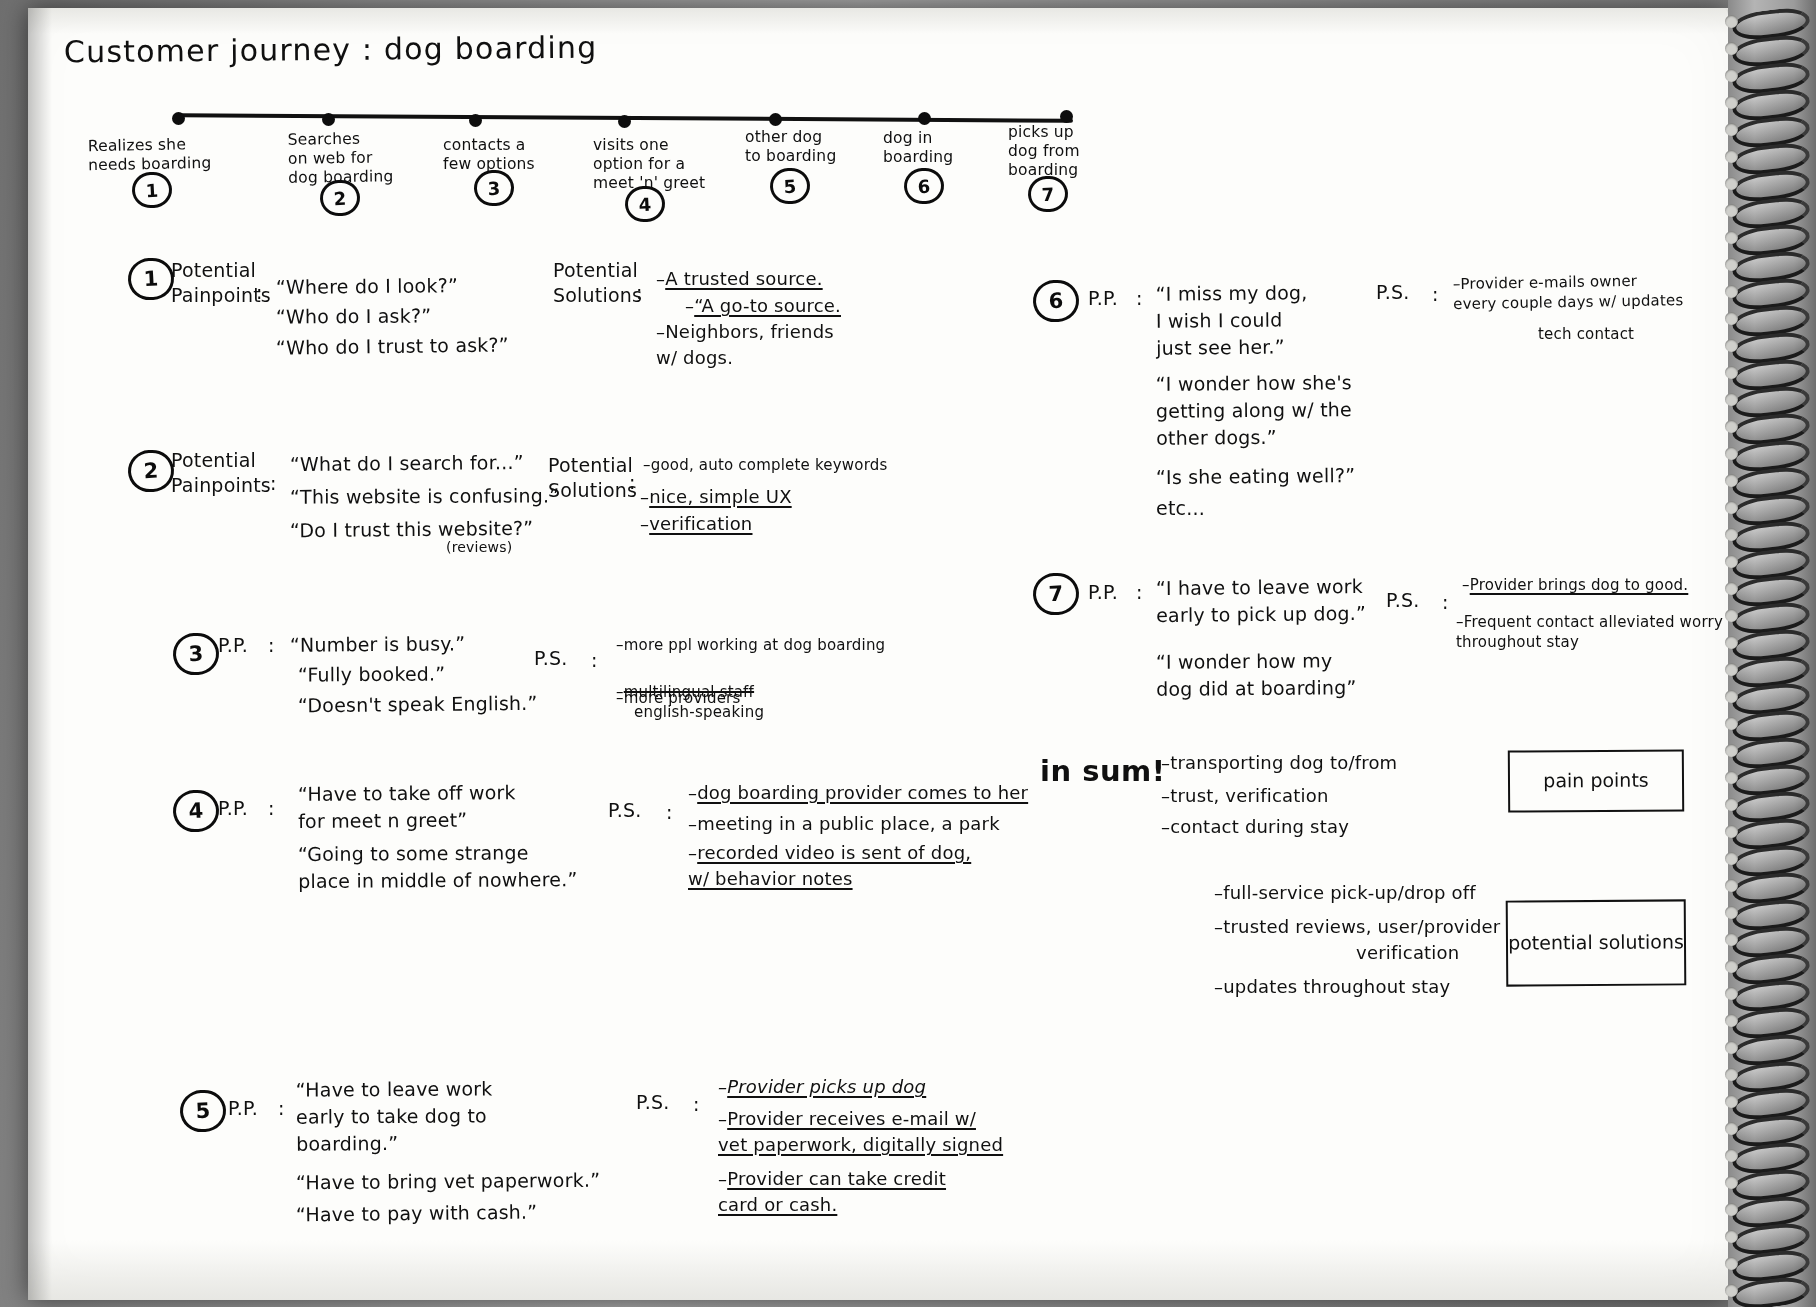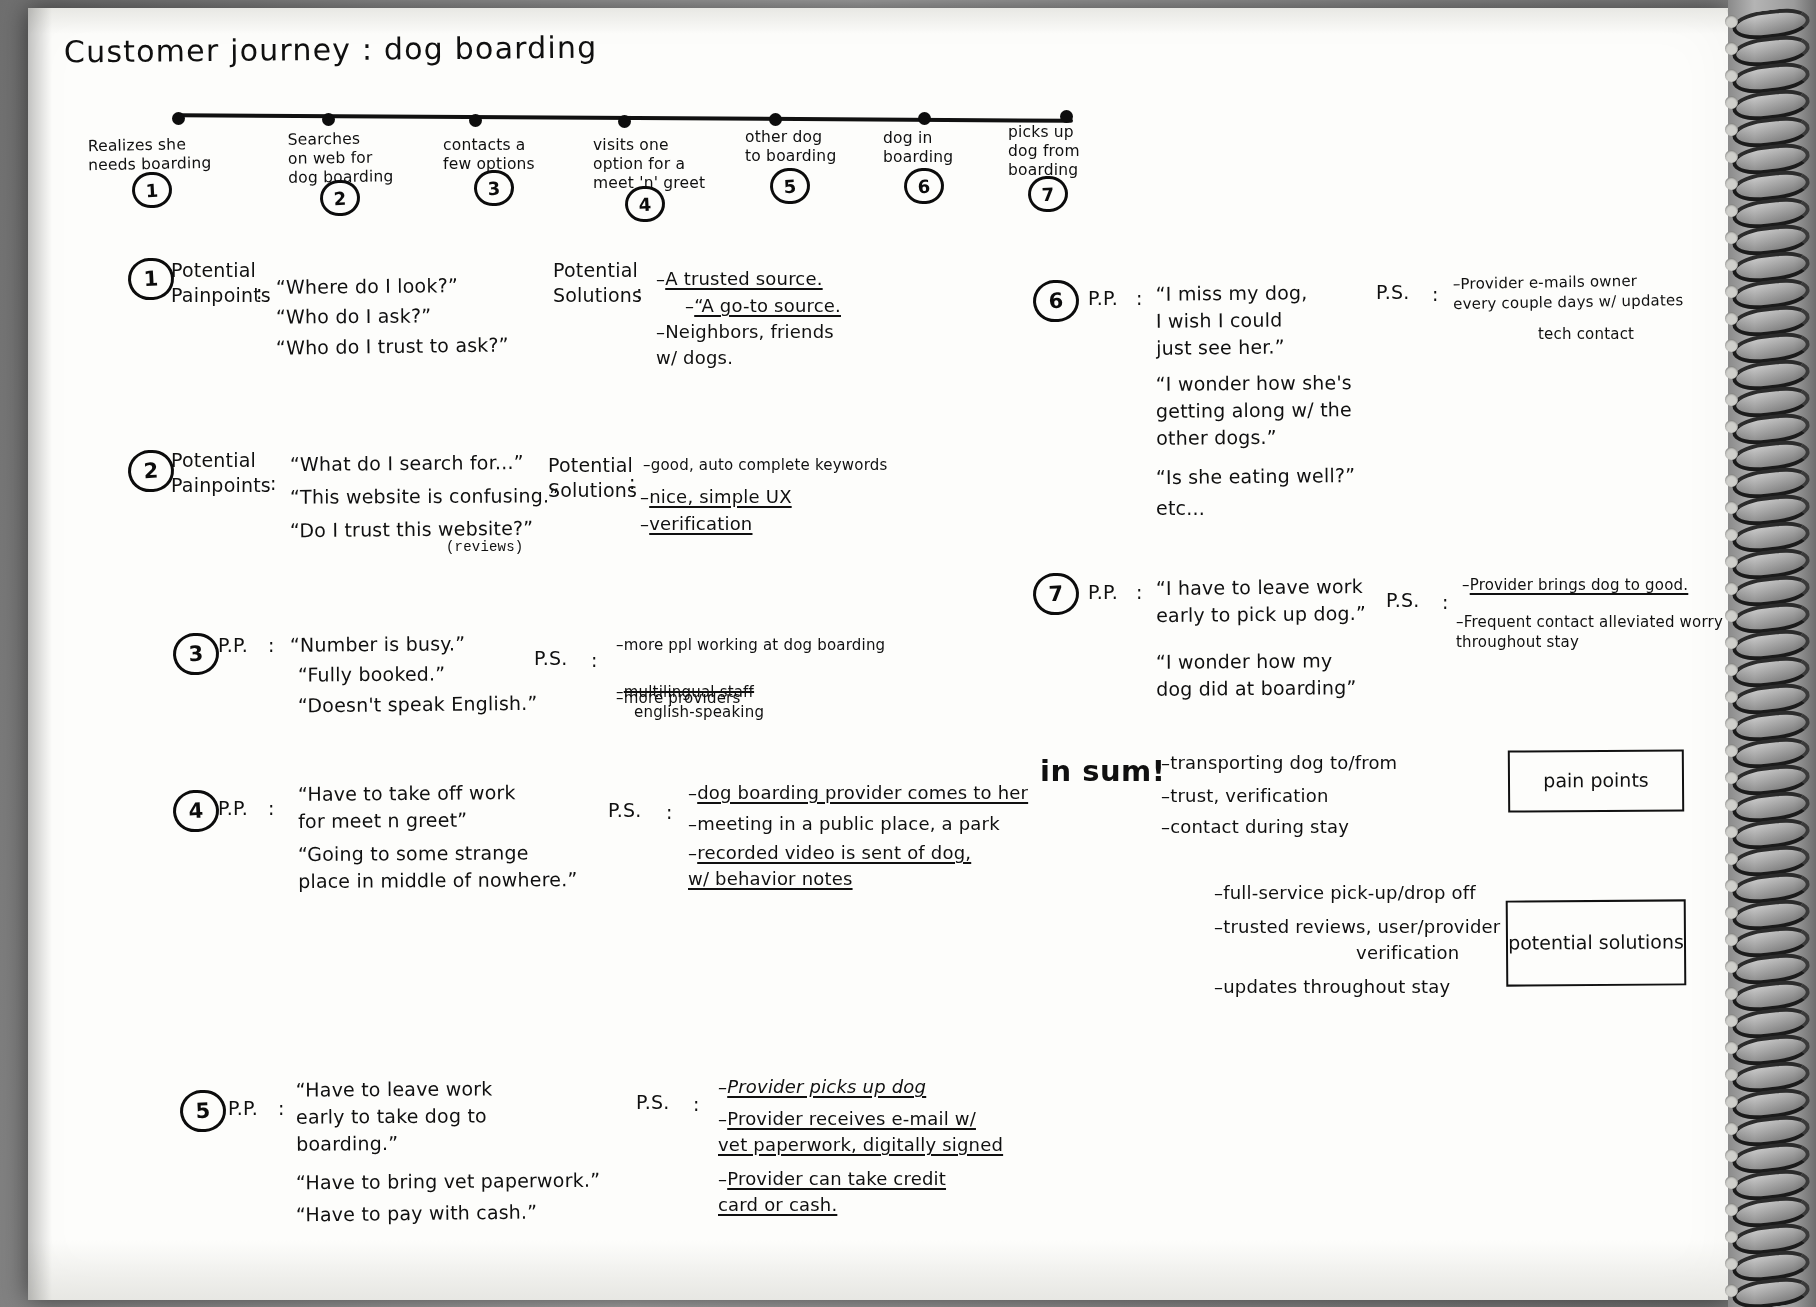--- a/index.html
+++ b/index.html
@@ -172,21 +172,21 @@
   </div>
 
   <div class="blk">
     <div class="circnum big" style="left:100px;top:442px;">2</div>
     <div class="hw lbl" style="left:143px;top:440px;">Potential
 Painpoints</div>
     <div class="hw lbl" style="left:242px;top:463px;">:</div>
     <div class="hw quote" style="left:262px;top:442px;transform:rotate(-.5deg);">“What do I search for...”</div>
     <div class="hw quote" style="left:262px;top:475px;transform:rotate(-.3deg);">“This website is confusing.”</div>
     <div class="hw quote" style="left:262px;top:508px;transform:rotate(-.6deg);">“Do I trust this website?”</div>
-    <div class="hw tiny" style="left:418px;top:530px;font-family:Liberation Mono, monospace;">(reviews)</div>
+    <div class="hw tiny" style="left:418px;top:530px;">(reviews)</div>
 
     <div class="hw lbl" style="left:520px;top:445px;">Potential
 Solutions</div>
     <div class="hw lbl" style="left:601px;top:462px;">:</div>
     <div class="hw small" style="left:615px;top:448px;">–<span>good, auto complete keywords</span></div>
     <div class="hw bullet" style="left:612px;top:476px;">–<span class="u">nice, simple UX</span></div>
     <div class="hw bullet" style="left:612px;top:503px;">–<span class="u">verification</span></div>
   </div>
 
   <div class="blk">

